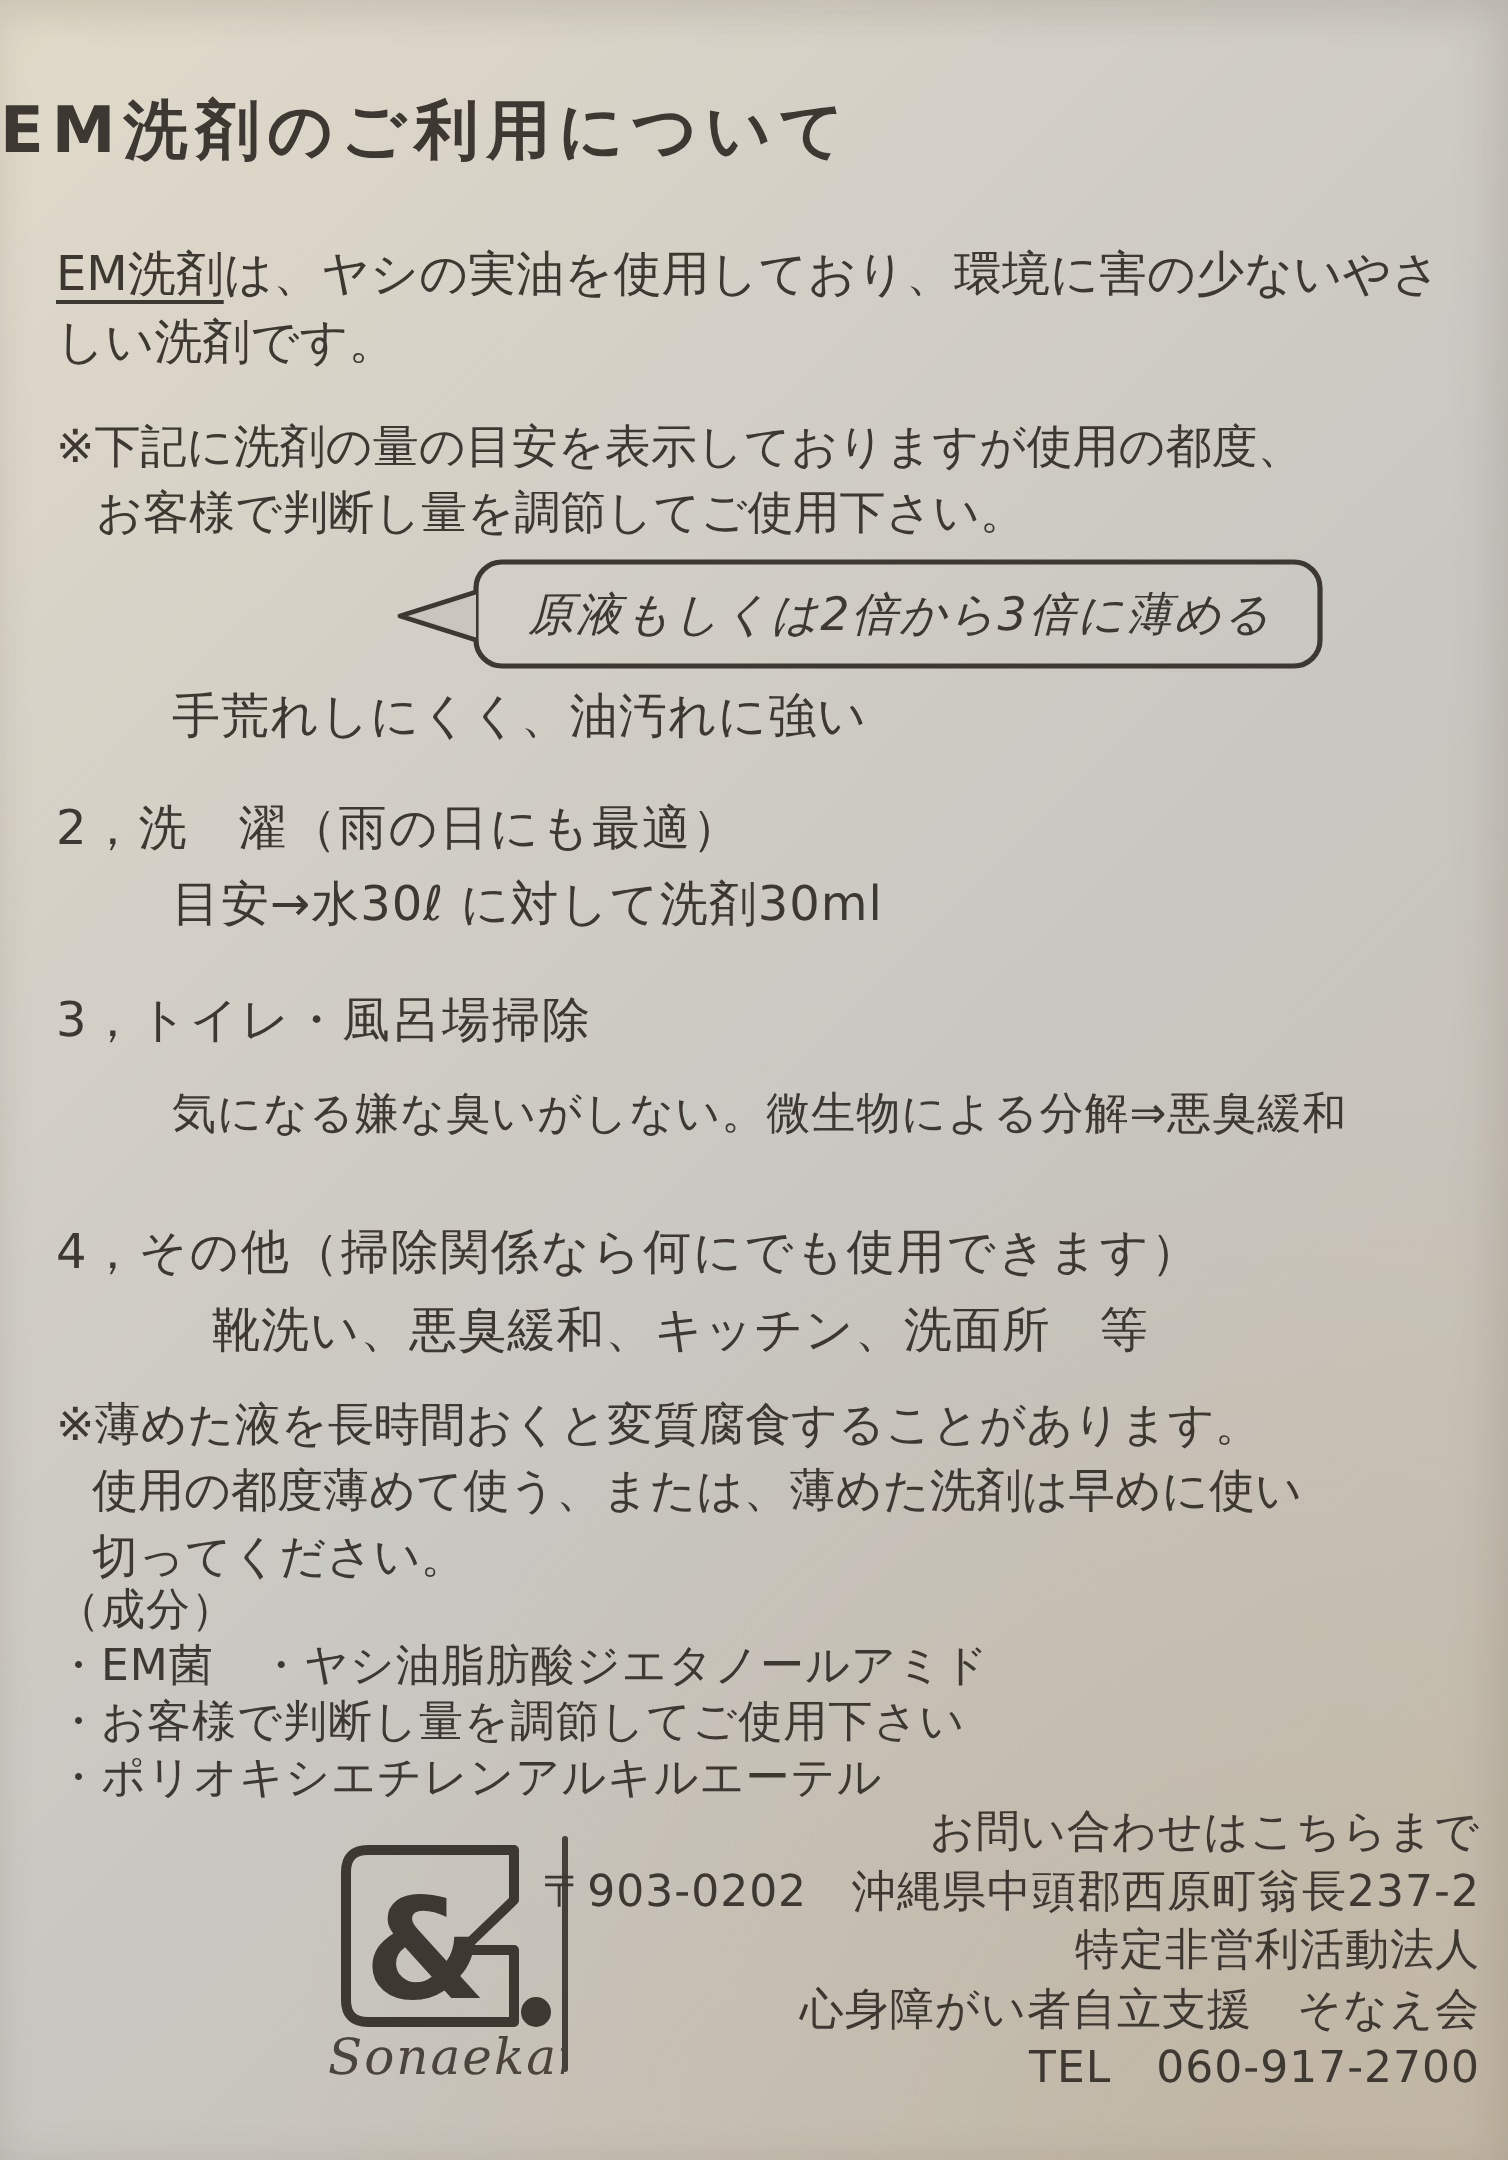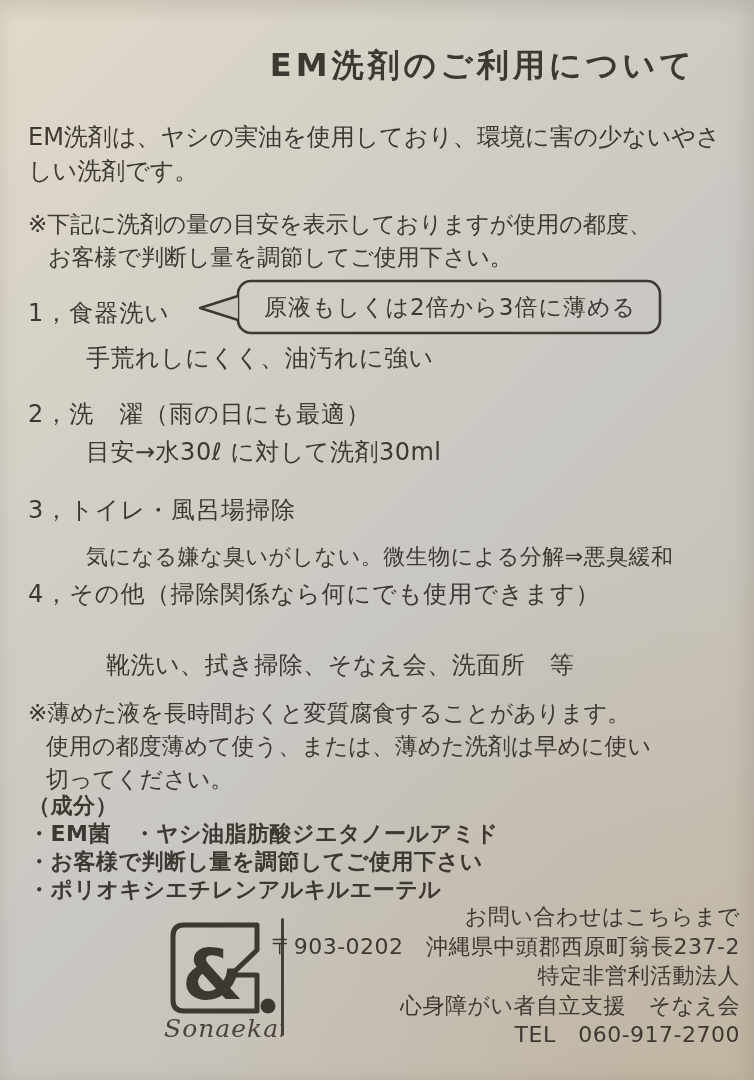--- a/index.html
+++ b/index.html
@@ -9,51 +9,51 @@
     overflow:hidden;
     background:
       radial-gradient(120% 90% at 85% 100%, rgba(176,158,130,0.28), rgba(176,158,130,0) 55%),
       linear-gradient(135deg,#e0dac9 0%,#d3cfc6 30%,#c9c7c2 55%,#c7beae 100%);
     box-shadow:inset 0 8px 18px rgba(90,80,65,0.10), inset -10px 0 22px rgba(90,80,65,0.08);
     font-family:"DejaVu Sans",sans-serif;
     color:#3e3833;
   }
   .abs{position:absolute;white-space:nowrap;}
   .title{
-    top:44px;left:0;width:696px;text-align:right;
+    top:44px;left:0;width:696px;text-align:left;
     font-size:32px;font-weight:700;letter-spacing:4px;
   }
   .intro{
     top:120px;left:28px;width:702px;
     font-size:24px;line-height:34px;white-space:normal;
   }
-  .underline{text-underline-offset:5px;}
+  .underline{text-decoration:underline;text-underline-offset:5px;}
   .note1{top:208px;left:28px;font-size:23px;line-height:33px;}
   .note1 .l2{display:block;padding-left:20px;}
   .item-label{font-size:24px;letter-spacing:1px;}
   .item-detail{font-size:24px;letter-spacing:0.5px;}
   .i1{top:297px;left:28px;}
   .i1d{top:342px;left:86px;}
   .i2{top:398px;left:28px;}
   .i2d{top:436px;left:86px;}
   .i3{top:494px;left:28px;}
   .i3d{top:542px;left:86px;font-size:22px;}
-  .i4{top:578px;left:28px;}
+  .i4{top:610px;left:28px;}
   .i4d{top:649px;left:106px;}
   .bubble{top:277px;left:194px;width:472px;height:62px;}
   .bubble svg{position:absolute;top:0;left:0;}
   .bubble-text{
     position:absolute;top:15px;left:52px;width:408px;
-    text-align:center;font-size:23px;letter-spacing:1px;
+    text-align:center;font-size:23px;letter-spacing:1px;font-style:italic;
   }
   .caution{top:697px;left:28px;font-size:23px;line-height:33px;}
   .caution span{display:block;}
   .caution .ind{padding-left:18px;}
   .ingredients{top:792px;left:28px;font-size:22px;line-height:28px;}
-  .ingredients span{display:block;letter-spacing:0.5px;font-weight:bold;}
+  .ingredients span{display:block;letter-spacing:0.5px;}
   .footer-text{
     top:902px;right:14px;text-align:right;
     font-size:22px;line-height:29.5px;letter-spacing:0.5px;
   }
   .footer-text span{display:block;margin-left:24px;}
   .logo{top:916px;left:156px;width:126px;height:126px;}
   .divider{
     top:918px;left:281px;width:3px;height:118px;
     background:#45403a;border-radius:2px;
   }
@@ -67,23 +67,20 @@
 
   <div class="abs intro">
     <span class="underline">EM洗剤</span><span>は、ヤシの実油を使用しており、環境に害の少ないやさしい洗剤です。</span>
   </div>
 
   <div class="abs note1">
     <span>※下記に洗剤の量の目安を表示しておりますが使用の都度、</span>
     <span class="l2">お客様で判断し量を調節してご使用下さい。</span>
   </div>
 
-  <div class="abs item-label i1">
-    <span>1，</span><span>食器洗い</span>
-  </div>
 
   <div class="abs bubble">
     <svg width="472" height="62" viewBox="0 0 472 62">
       <rect x="44" y="4" width="422" height="52" rx="13" fill="none" stroke="#3e3833" stroke-width="2.6"></rect>
       <path d="M44 19 L6 31 L44 43" fill="#cac6bf" stroke="#3e3833" stroke-width="2.4" stroke-linejoin="round"></path>
     </svg>
     <div class="bubble-text">原液もしくは2倍から3倍に薄める</div>
   </div>
 
   <div class="abs item-detail i1d">手荒れしにくく、油汚れに強い</div>
@@ -94,21 +91,21 @@
   <div class="abs item-detail i2d">目安→水30ℓ に対して洗剤30ml</div>
 
   <div class="abs item-label i3">
     <span>3，</span><span>トイレ・風呂場掃除</span>
   </div>
   <div class="abs item-detail i3d">気になる嫌な臭いがしない。微生物による分解⇒悪臭緩和</div>
 
   <div class="abs item-label i4">
     <span>4，</span><span>その他（掃除関係なら何にでも使用できます）</span>
   </div>
-  <div class="abs item-detail i4d">靴洗い、拭き掃除、そなえ会、洗面所　等</div>
+  <div class="abs item-detail i4d">靴洗い、悪臭緩和、キッチン、洗面所　等</div>
 
   <div class="abs caution">
     <span>※薄めた液を長時間おくと変質腐食することがあります。</span>
     <span class="ind">使用の都度薄めて使う、または、薄めた洗剤は早めに使い</span>
     <span class="ind">切ってください。</span>
   </div>
 
   <div class="abs ingredients">
     <span>（成分）</span>
     <span>・EM菌　・ヤシ油脂肪酸ジエタノールアミド</span>

